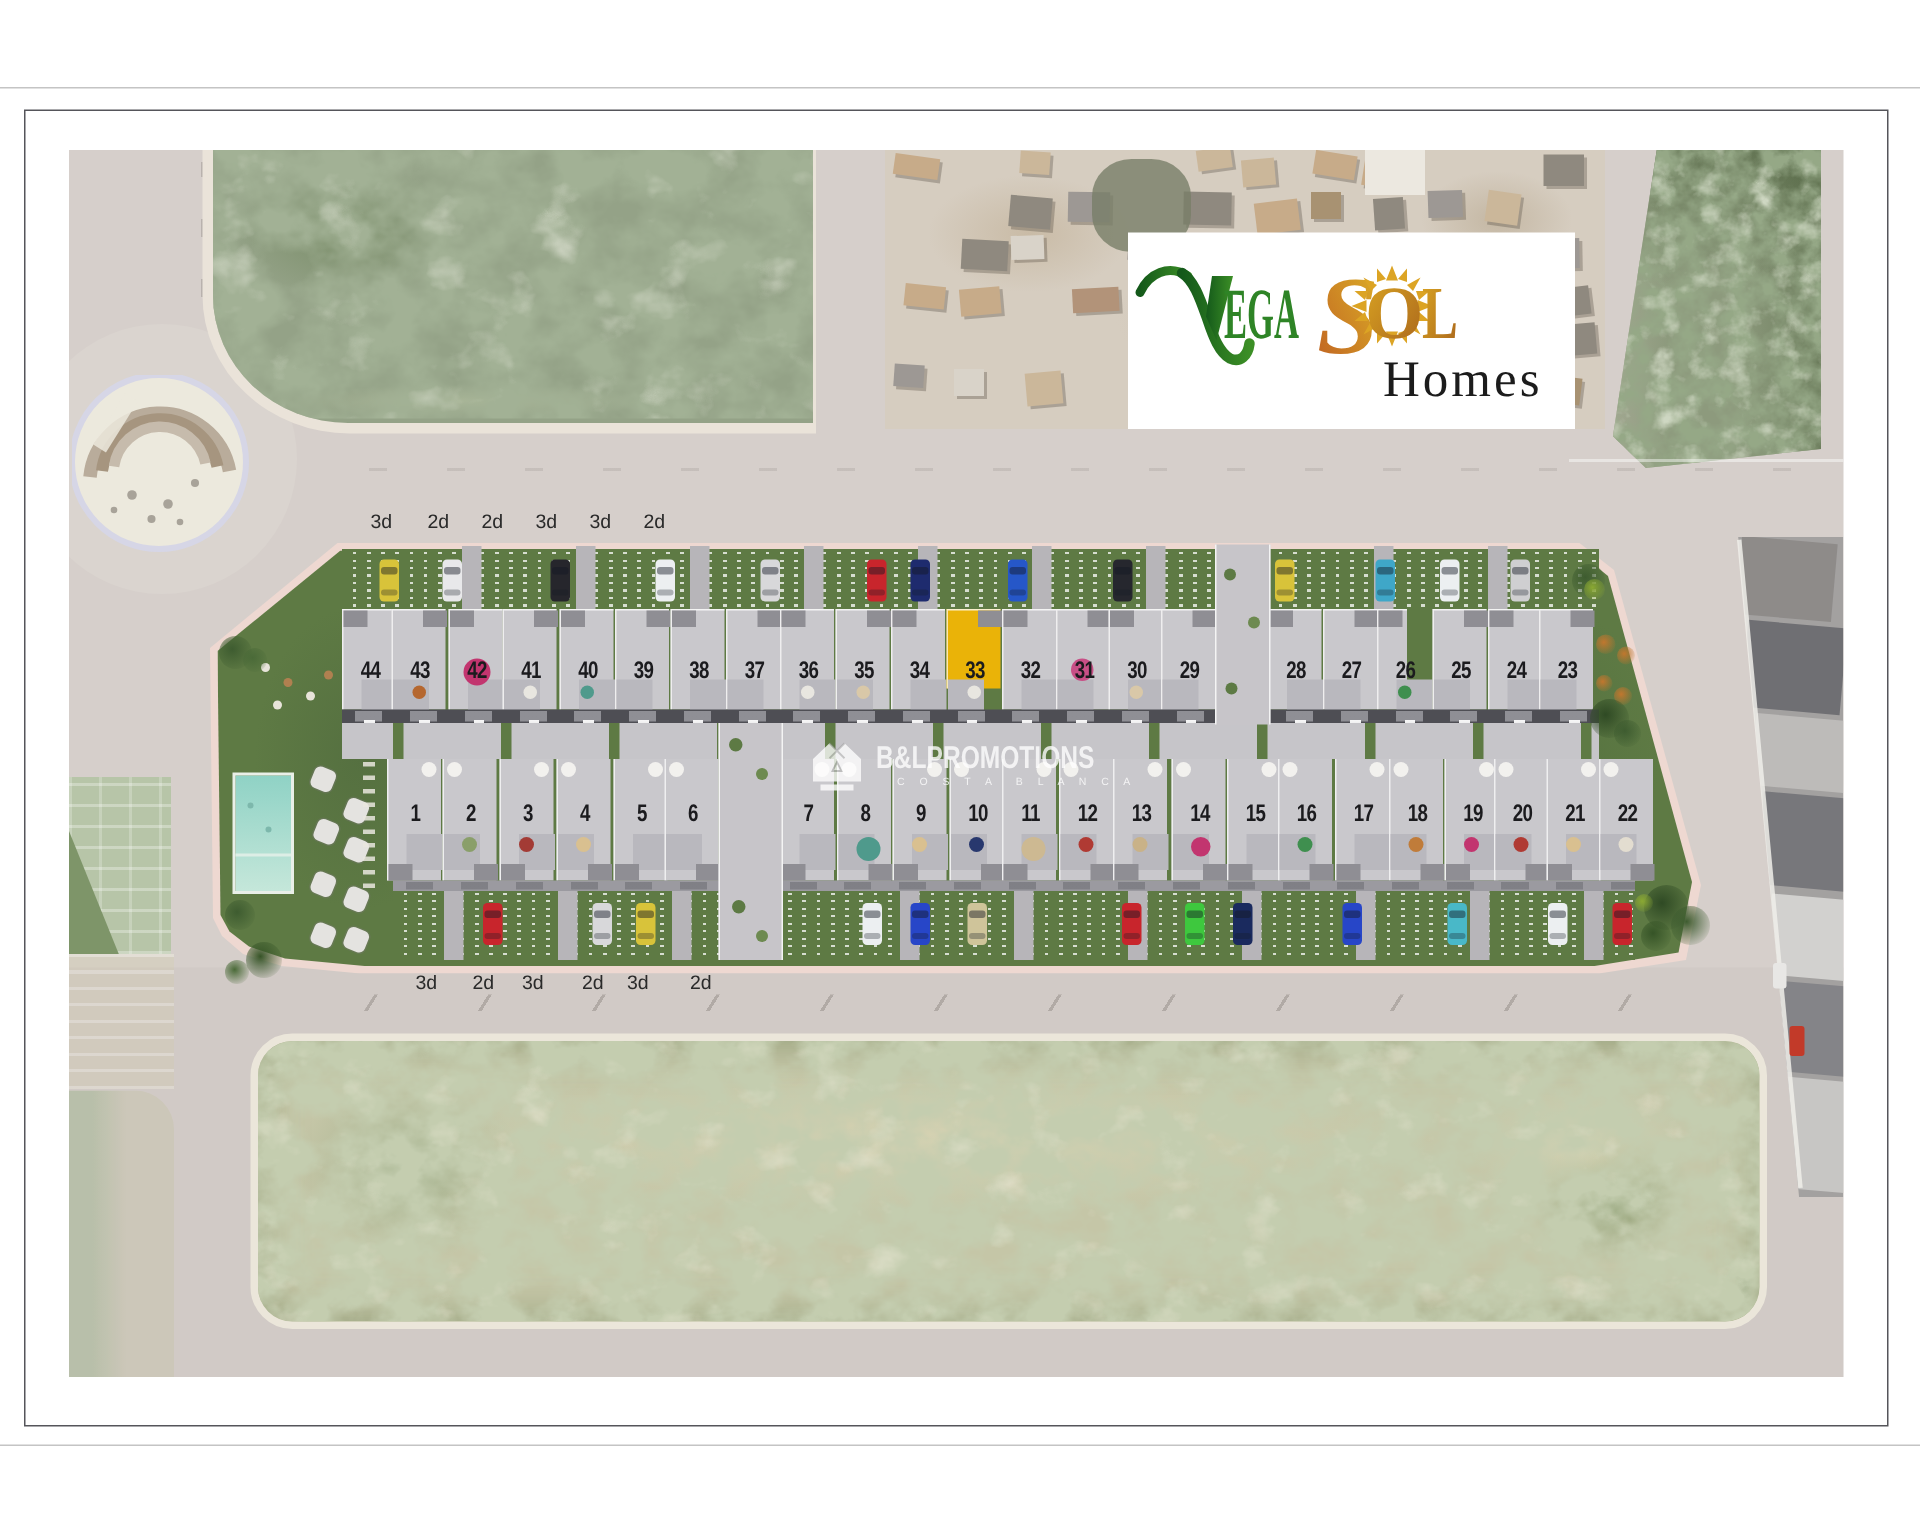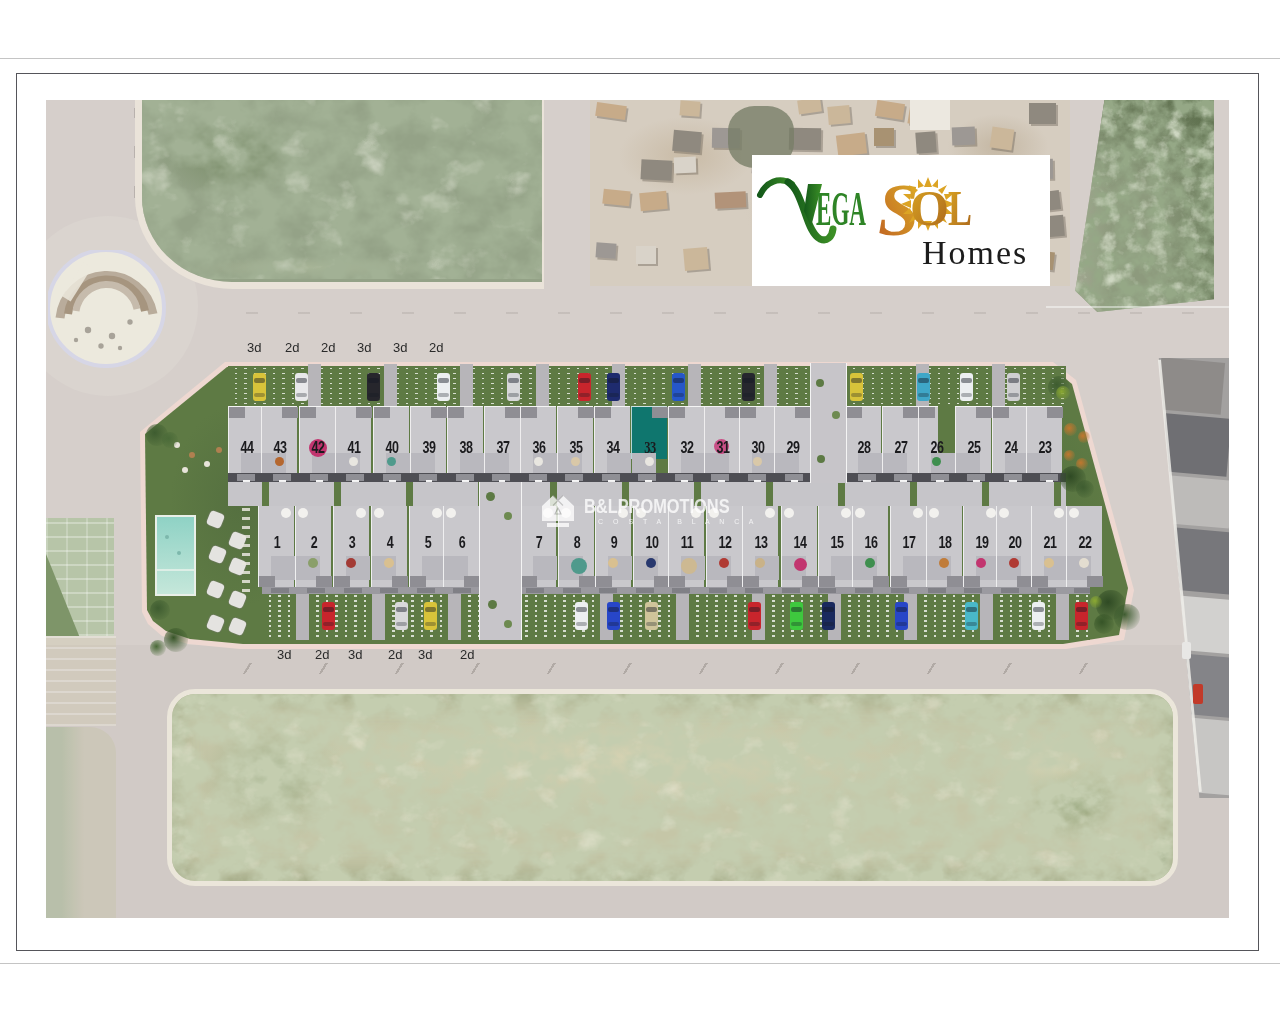--- a/index.html
+++ b/index.html
@@ -282,21 +282,21 @@
           <div class="abs" style="left:13px;top:50px;width:9px;height:9px;border-radius:50%;background:#d9c8a8;"></div>
           <div class="num" style="left:0;top:32px;">35</div>
         </div>
 
 <div class="abs" style="left:548px;top:306px;width:36px;height:67px;background:#c9c8cc;border-left:1px solid rgba(255,255,255,.7);border-top:1px solid rgba(255,255,255,.8);box-sizing:border-box;">
           <div class="abs" style="left:0px;top:0;width:16px;height:11px;background:#8f8e94;"></div>
           <div class="abs" style="left:12px;top:46px;width:24px;height:21px;background:#b9b8be;"></div>
           <div class="num" style="left:0;top:32px;">34</div>
         </div>
 
-<div class="abs" style="left:585px;top:306px;width:36px;height:53px;background:#0f766e;border-left:1px solid rgba(255,255,255,.7);border-top:1px solid rgba(255,255,255,.8);box-sizing:border-box;font-family:Liberation Serif, serif;">
+<div class="abs" style="left:585px;top:306px;width:36px;height:53px;background:#eab308;border-left:1px solid rgba(255,255,255,.7);border-top:1px solid rgba(255,255,255,.8);box-sizing:border-box;">
           <div class="abs" style="left:20px;top:0;width:16px;height:11px;background:#8f8e94;"></div>
           <div class="abs" style="left:0px;top:46px;width:24px;height:21px;background:#b9b8be;"></div>
           <div class="abs" style="left:13px;top:50px;width:9px;height:9px;border-radius:50%;background:#e8e6e0;"></div>
           <div class="num" style="left:0;top:32px;">33</div>
         </div>
 
 <div class="abs" style="left:622px;top:306px;width:36px;height:67px;background:#c9c8cc;border-left:1px solid rgba(255,255,255,.7);border-top:1px solid rgba(255,255,255,.8);box-sizing:border-box;">
           <div class="abs" style="left:0px;top:0;width:16px;height:11px;background:#8f8e94;"></div>
           <div class="abs" style="left:12px;top:46px;width:24px;height:21px;background:#b9b8be;"></div>
           <div class="num" style="left:0;top:32px;">32</div>

